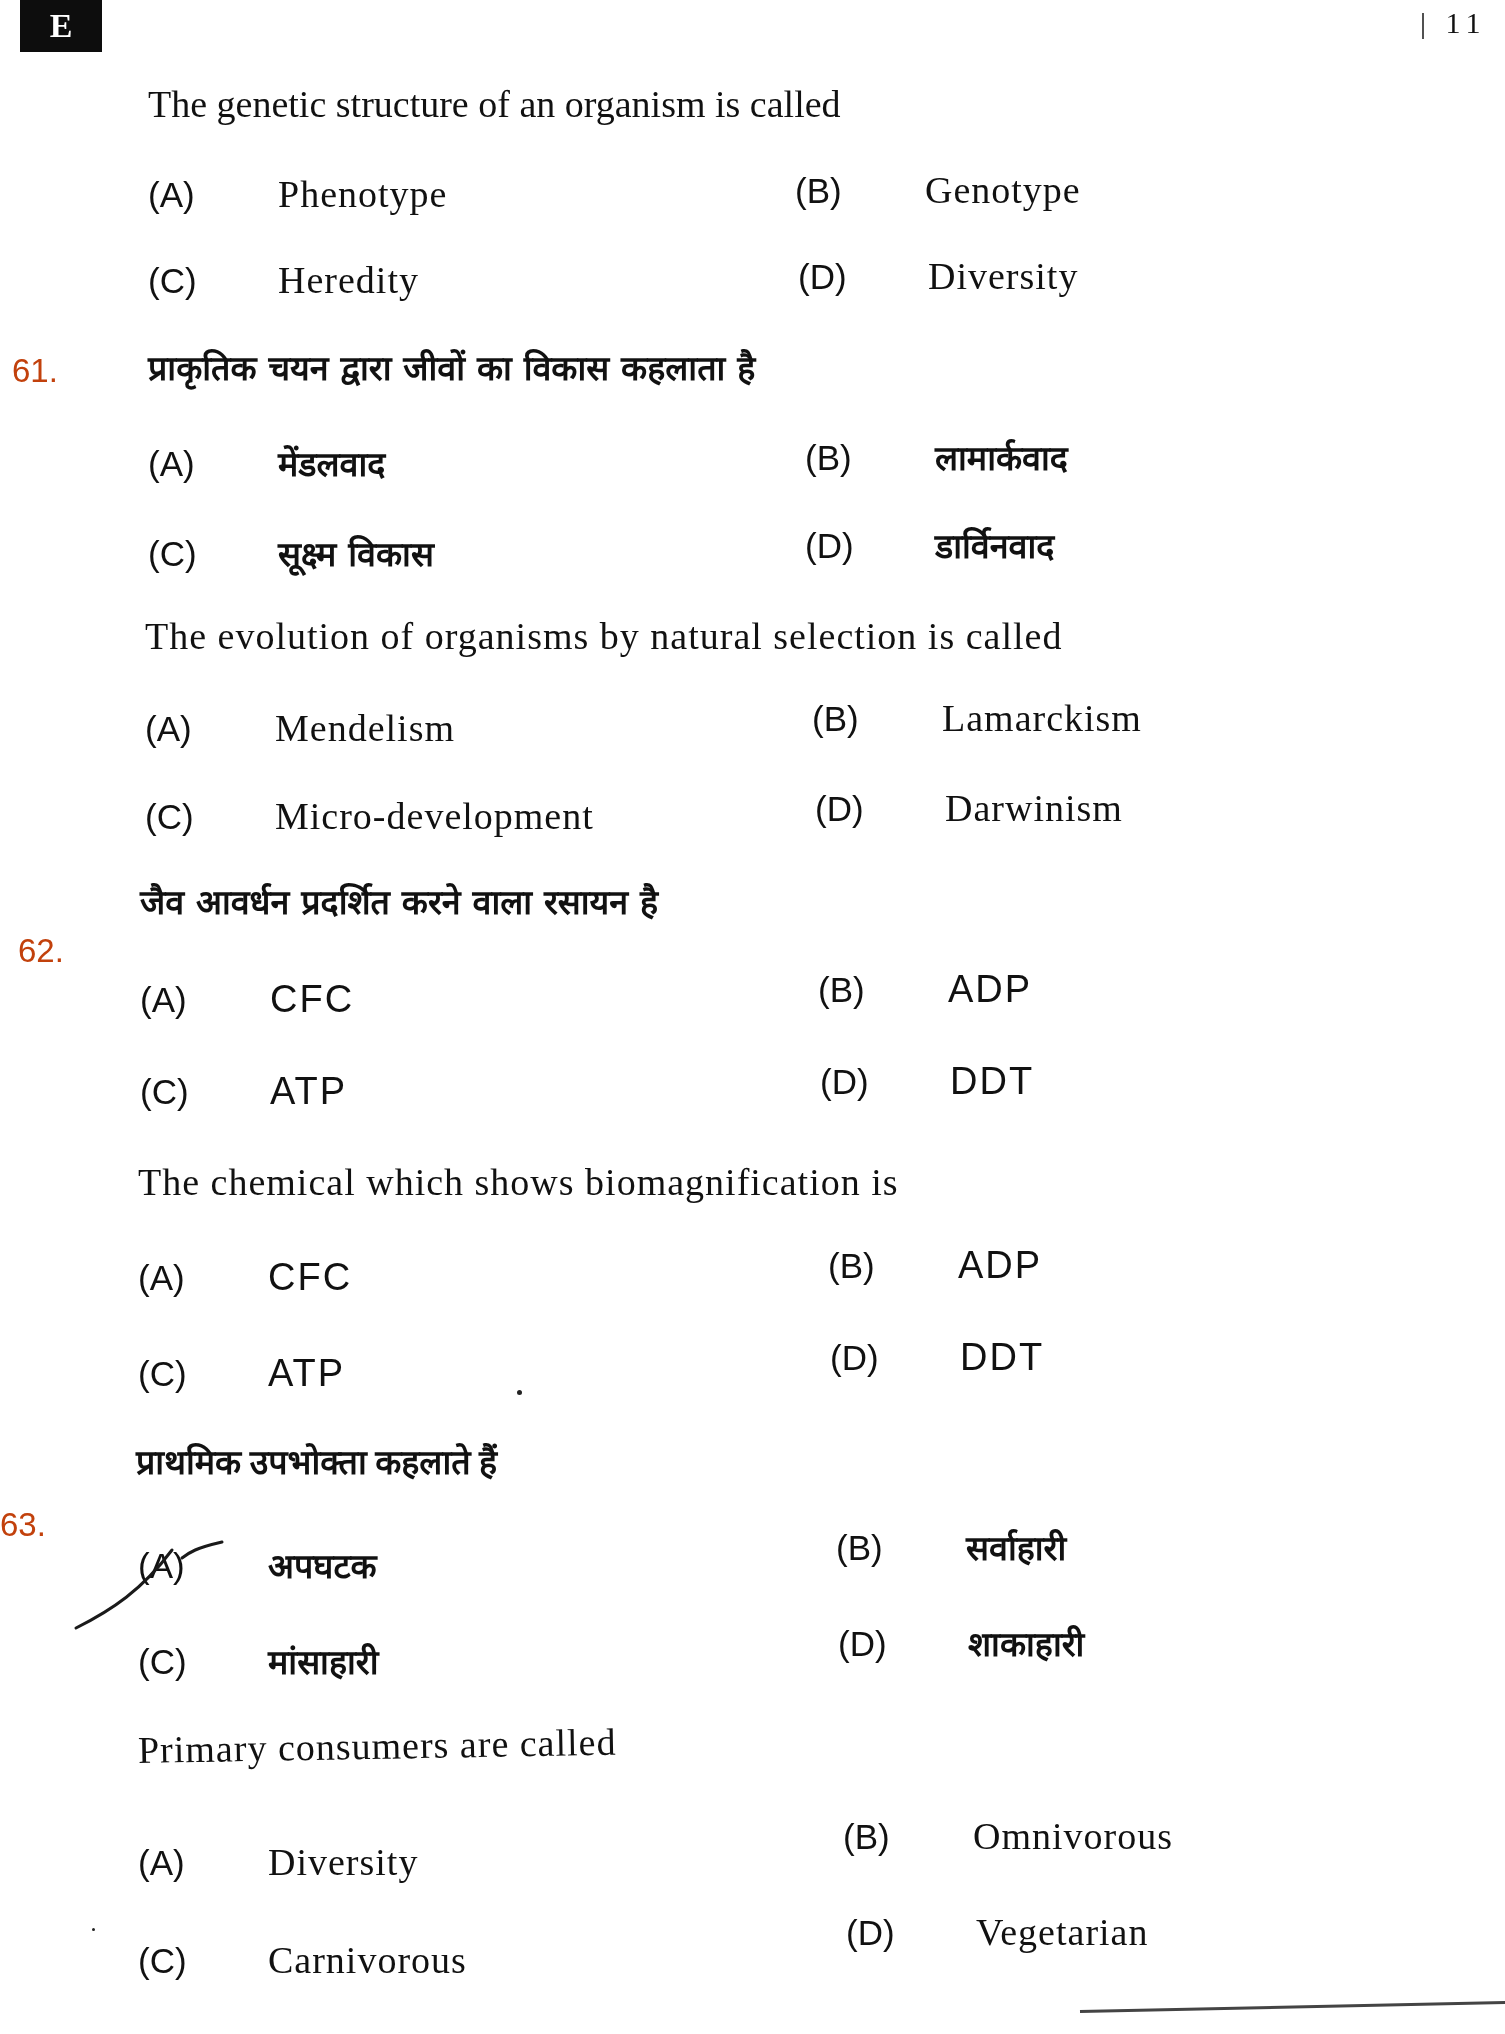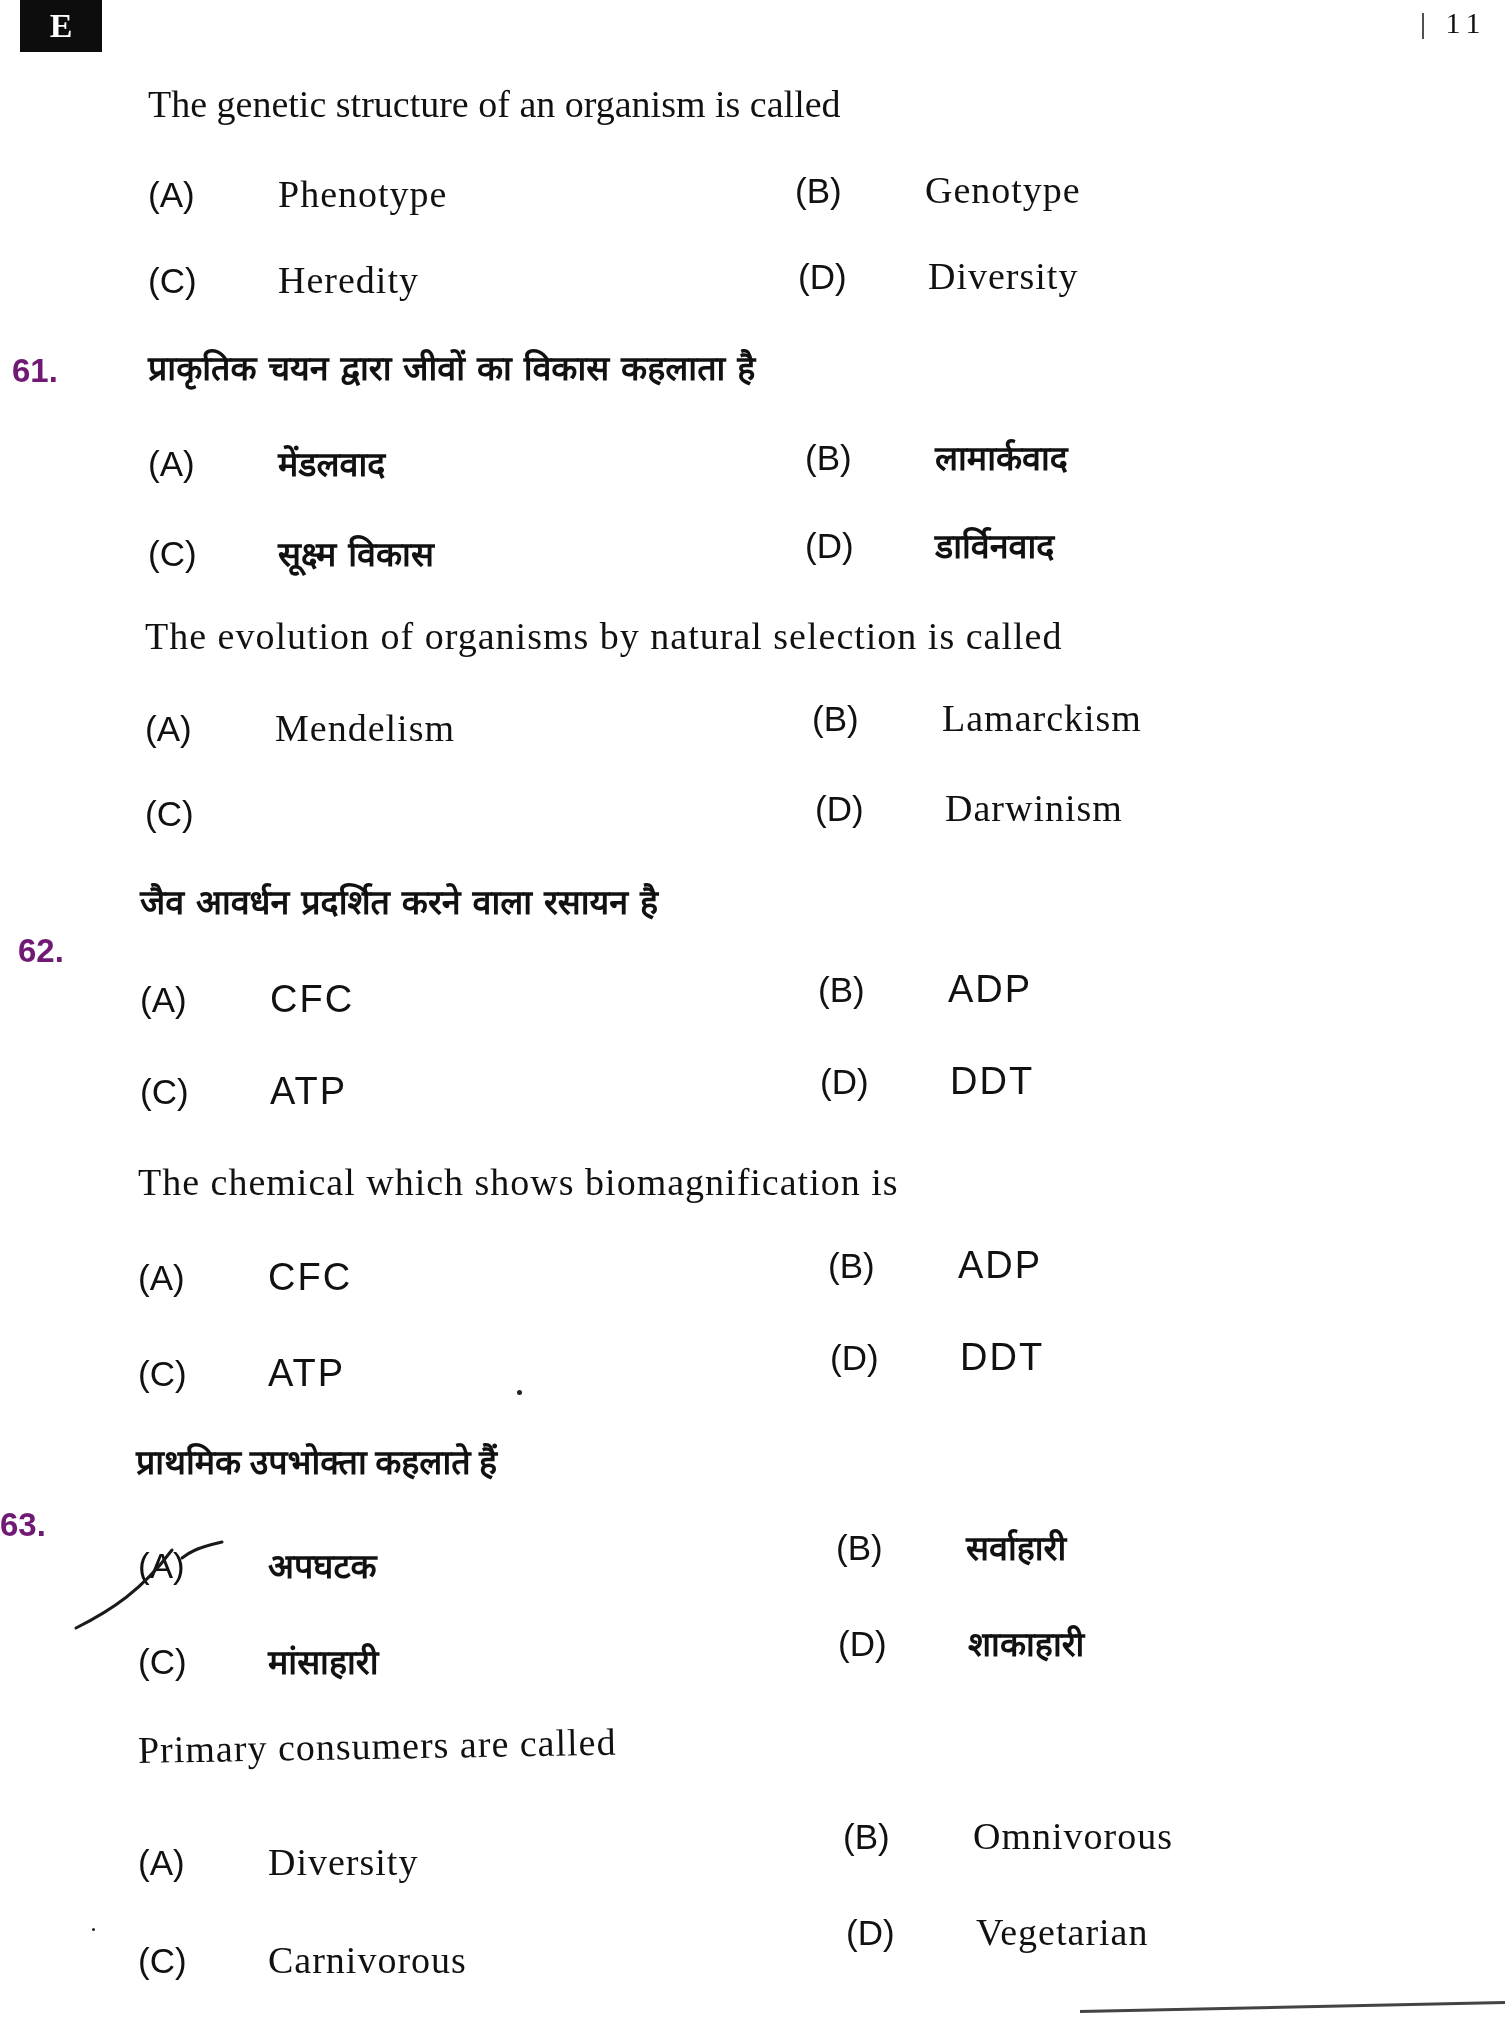--- a/index.html
+++ b/index.html
@@ -11,23 +11,22 @@
       position: absolute; left: 20px; top: 0px; width: 82px; height: 52px;
       background: #0d0d0d; color: #ffffff; font-weight: bold;
       font-size: 34px; line-height: 52px; text-align: center;
       font-family: "Liberation Serif", serif;
     }
     .page-num {
       position: absolute; left: 1420px; top: 6px; font-size: 30px; letter-spacing: 6px;
       font-family: "Liberation Serif", serif;
     }
     .qnum {
-      position: absolute; font-size: 33px; color: #701a75;
+      position: absolute; font-size: 33px; color: #c2410c;
       font-family: "Liberation Sans", "DejaVu Sans", sans-serif;
-      font-weight: bold;
     }
     .stem {
       position: absolute; font-size: 38px; white-space: nowrap;
       font-family: "Liberation Serif", "DejaVu Serif", serif;
     }
     .stem.hi { font-family: "DejaVu Sans", sans-serif; font-weight: bold; font-size: 34px; }
     .opt {
       position: absolute; white-space: nowrap; display: flex; align-items: baseline;
     }
     .opt .lbl {
@@ -92,20 +91,21 @@
 <div class="opt" style="left:145px; top:706px;">
   <span class="lbl">(A)</span>
   <span class="txt">Mendelism</span>
 </div>
 <div class="opt" style="left:812px; top:696px;">
   <span class="lbl">(B)</span>
   <span class="txt">Lamarckism</span>
 </div>
 <div class="opt" style="left:145px; top:794px;">
   <span class="lbl">(C)</span>
+  <span class="txt">Micro-development</span>
 </div>
 <div class="opt" style="left:815px; top:786px;">
   <span class="lbl">(D)</span>
   <span class="txt">Darwinism</span>
 </div>
 
 <div class="qnum" style="left:2px; top:932px;margin-left:16px;">62.</div>
 <div class="stem hi" style="left:140px; top:878px;">जैव आवर्धन प्रदर्शित करने वाला रसायन है</div>
 <div class="opt" style="left:140px; top:978px;">
   <span class="lbl">(A)</span>

